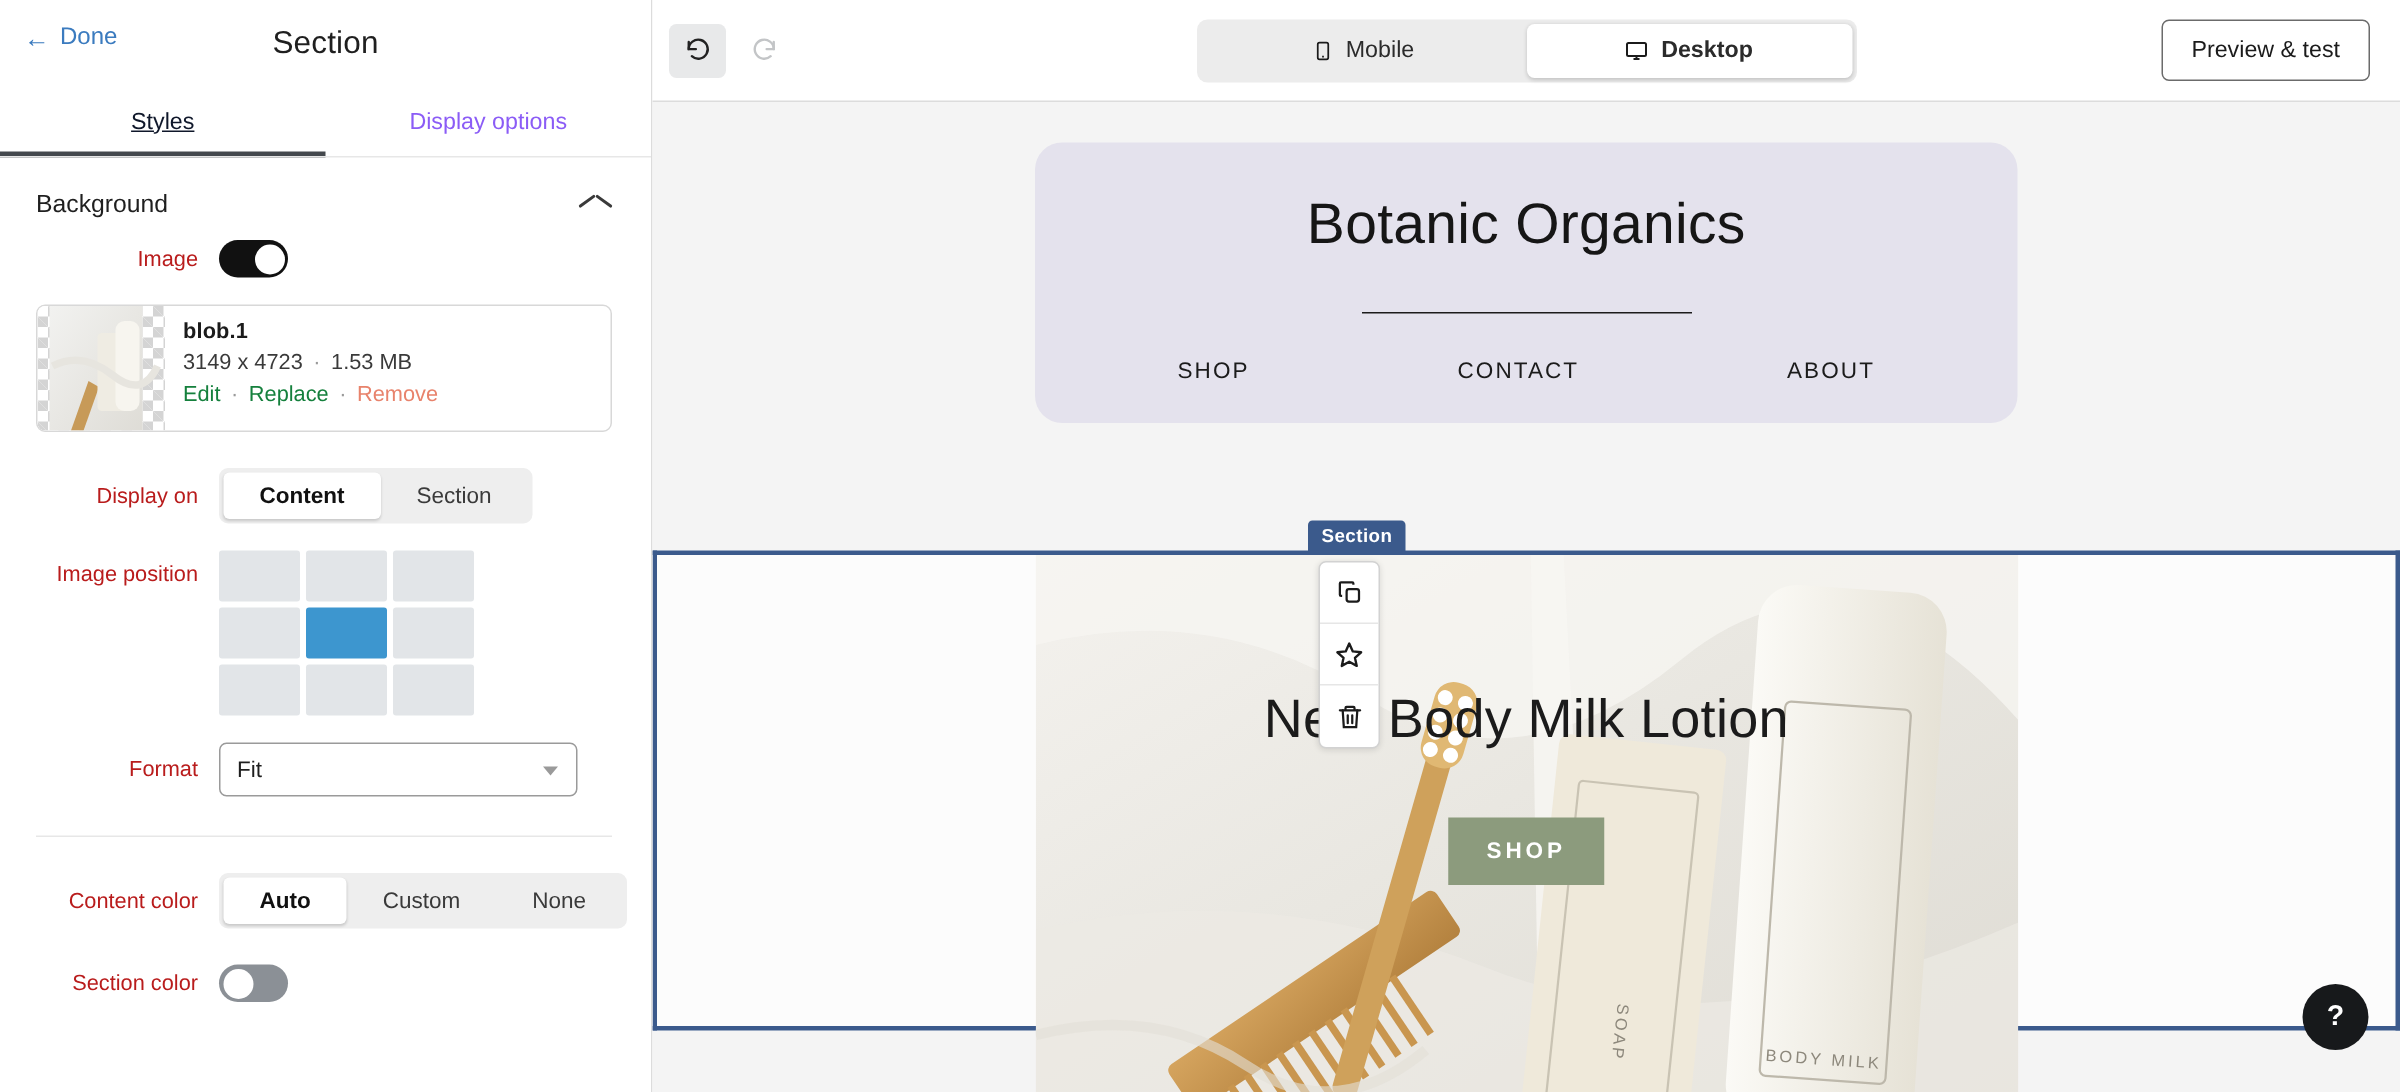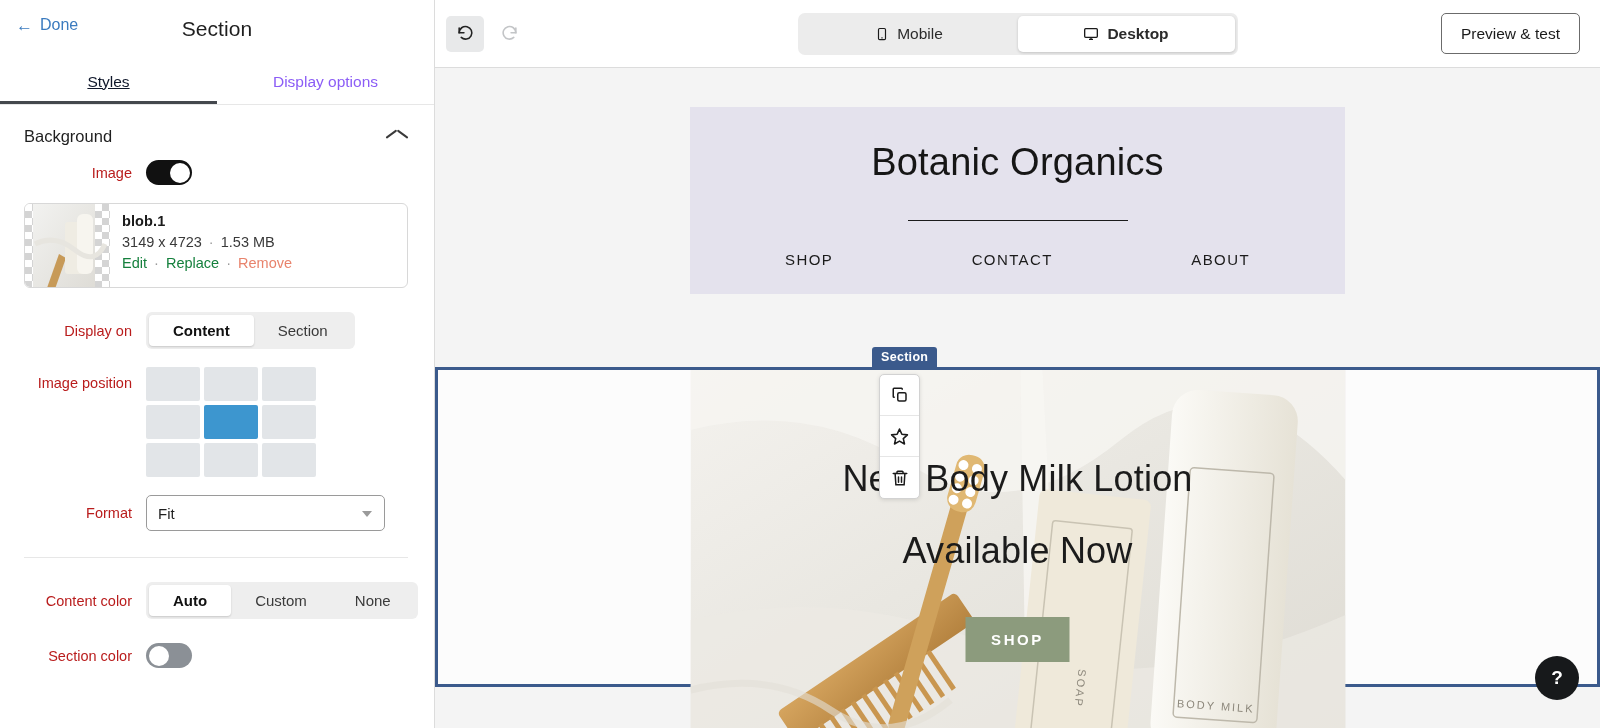--- a/index.html
+++ b/index.html
@@ -183,21 +183,21 @@
     background: #fff; font-size: 15.5px; color: #1b1b1b; cursor: pointer;
     font-family: inherit; display: flex; align-items: center;
   }
 
   
   .canvas { position: relative; height: 660px; background: #f4f4f4; overflow: hidden; }
   .email { width: 655px; margin: 0 auto; position: relative; }
 
   .email-header {
     background: #e4e2ed; padding: 34px 0 26px;
-    text-align: center; position: relative; top: 39px;
+    text-align: center; position: relative; top: 27px; border-radius: 18px;
   }
   .brand {
     font-size: 38px; color: #161616; font-weight: normal; letter-spacing: .2px;
   }
   .brand-rule { width: 220px; height: 1px; background: #1b1b1b; margin: 36px auto 0; }
   .nav {
     display: flex; justify-content: space-between;
     padding: 0 95px; margin-top: 30px;
     font-size: 15px; letter-spacing: 1.4px; color: #1b1b1b;
   }
@@ -497,21 +497,20 @@
 
           <g transform="rotate(4 530 240)">
             <rect x="468" y="22" width="126" height="360" rx="26" fill="url(#bottle)"></rect>
             <rect x="490" y="100" width="84" height="250" rx="4" fill="none" stroke="#bdb8ab" stroke-width="1.5"></rect>
             <text x="532" y="340" font-family="Liberation Sans, sans-serif" font-size="11" fill="#8d887c" letter-spacing="2" text-anchor="middle">BODY MILK</text>
           </g>
           <path d="M0 320 Q80 300 140 340 T260 330" stroke="#e2dfd7" stroke-width="7" fill="none" opacity=".6"></path>
         </svg>
         <div class="hero-copy">
           <div class="hero-line1">New Body Milk Lotion</div>
-          <div class="hero-line2">Available Now</div>
           <div class="hero-cta">SHOP</div>
         </div>
       </div>
 
       <div class="sel-tag">Section</div>
 
       <div class="sec-tools">
         <div class="tool">
           <svg width="18" height="18" viewBox="0 0 24 24" fill="none" stroke="#1b1b1b" stroke-width="2">
             <rect x="9" y="9" width="11" height="11" rx="2"></rect>

